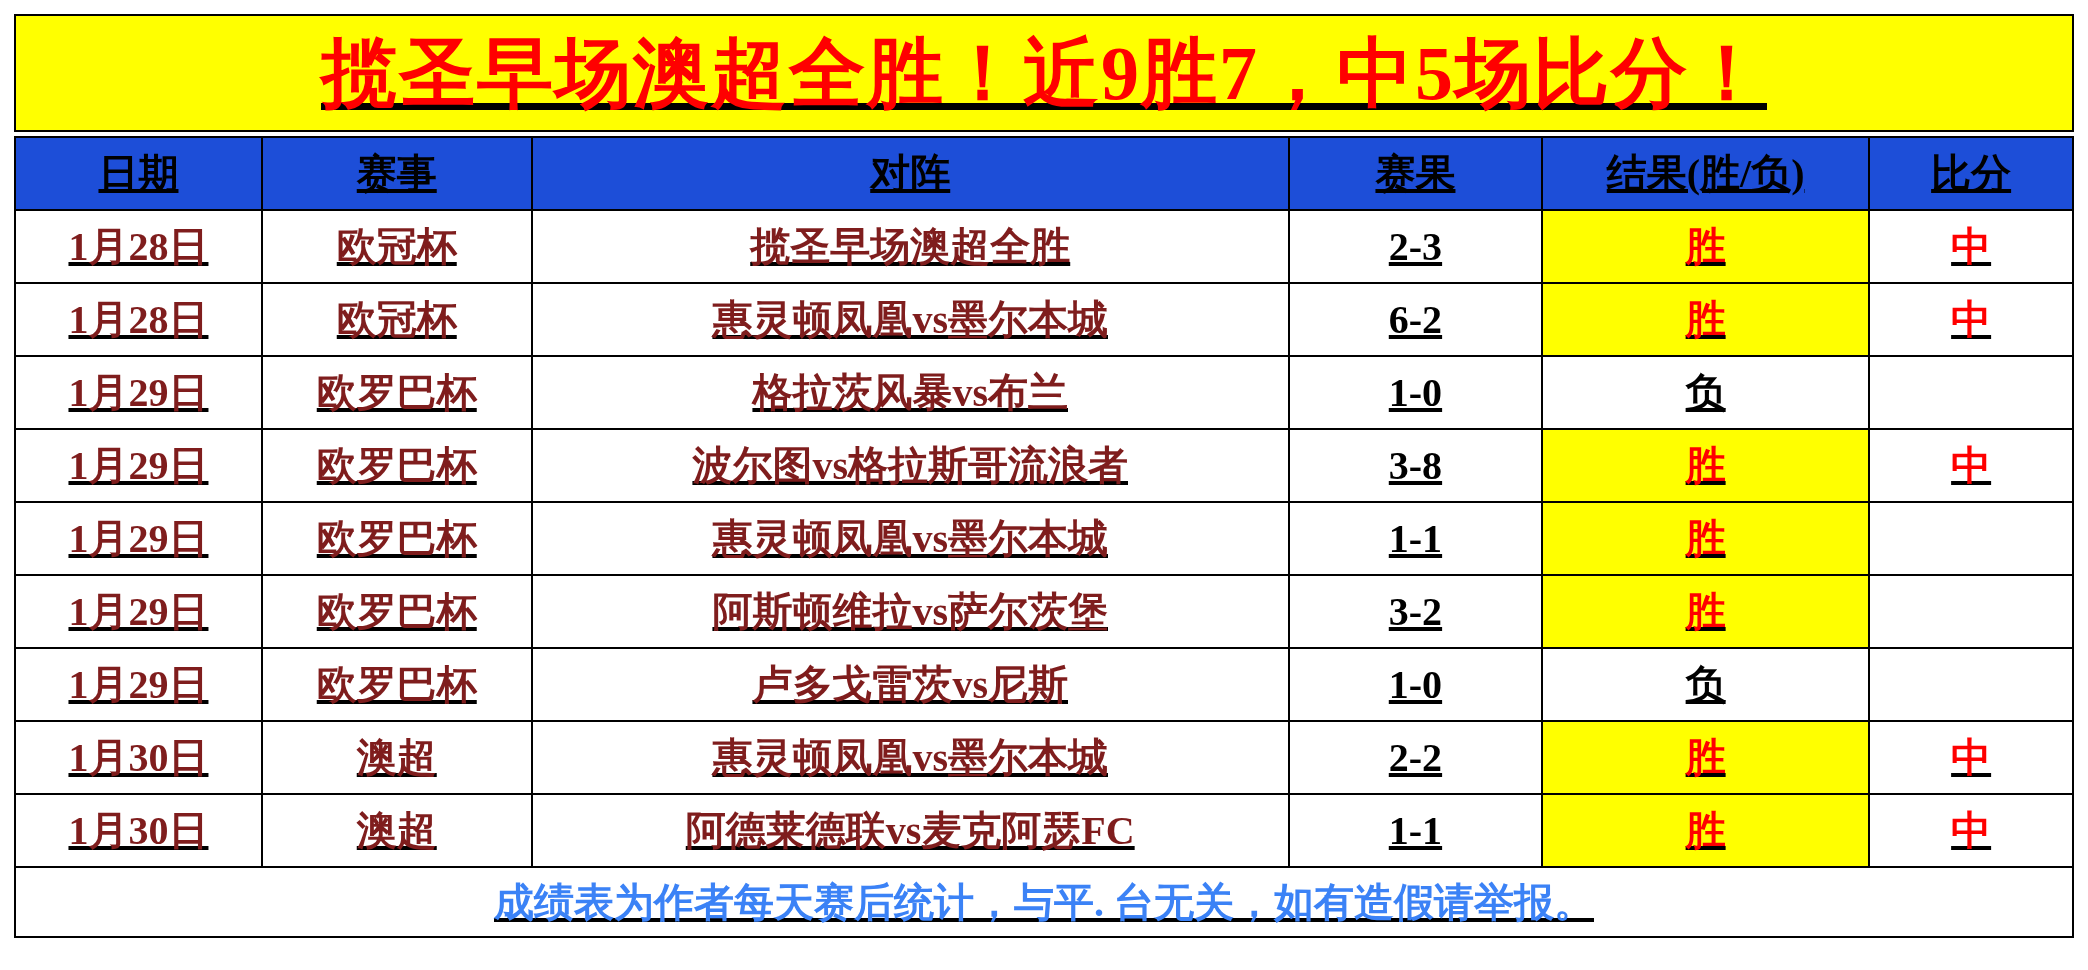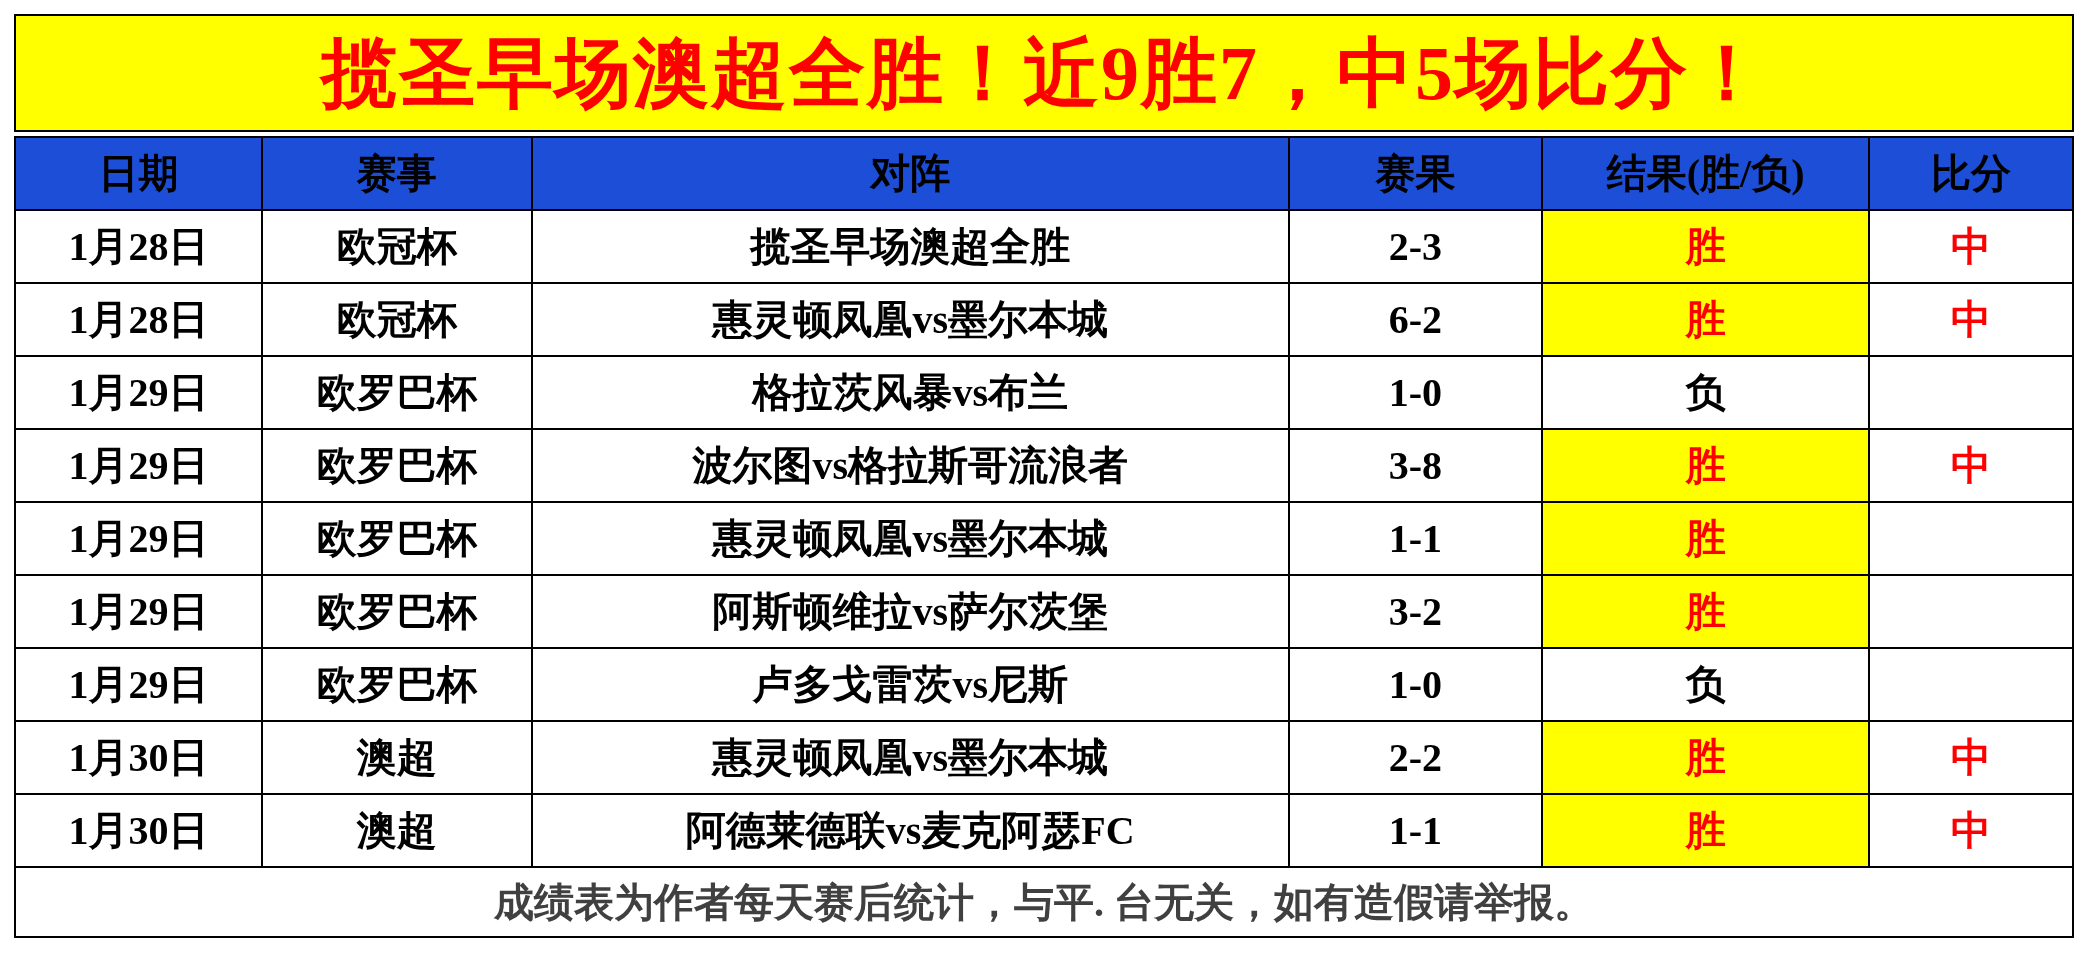--- a/index.html
+++ b/index.html
@@ -12,20 +12,21 @@
     height: 970px;
     font-family: "Liberation Serif", "DejaVu Serif", serif;
     overflow: hidden;
   }
   .sheet {
     box-sizing: border-box;
     width: 2088px;
     height: 970px;
     padding: 14px 14px 14px 14px;
     background: #ffffff;
+    text-decoration: underline;
   }
   .banner {
     box-sizing: border-box;
     width: 100%;
     height: 118px;
     background: #ffff00;
     border: 2px solid #000000;
     display: flex;
     align-items: center;
     justify-content: center;
@@ -56,42 +57,42 @@
     font-family: "Liberation Serif", "DejaVu Serif", serif;
     white-space: nowrap;
   }
   thead th {
     background: #1d4ed8;
     color: #000000;
     height: 76px;
     font-size: 40px;
   }
   td.red {
-    color: #000000;
+    color: #7f1d1d;
   }
   td.black {
     color: #000000;
     margin-left: 44px;
   }
   td.win {
     background: #ffff00;
     color: #ff0000;
   }
   td.lose {
     background: #ffffff;
     color: #000000;
   }
   td.score-hit {
     color: #ff0000;
   }
   td.score-empty {
     color: #ff0000;
   }
   tr.footer-row td {
-    color: #404040;
+    color: #3b82f6;
     font-size: 40px;
     height: 68px;
   }
   
   col.c-date   { width: 12.0%; }
   col.c-league { width: 13.1%; }
   col.c-match  { width: 36.8%; }
   col.c-result { width: 12.3%; }
   col.c-wl     { width: 15.9%; }
   col.c-score  { width: 9.9%; }

